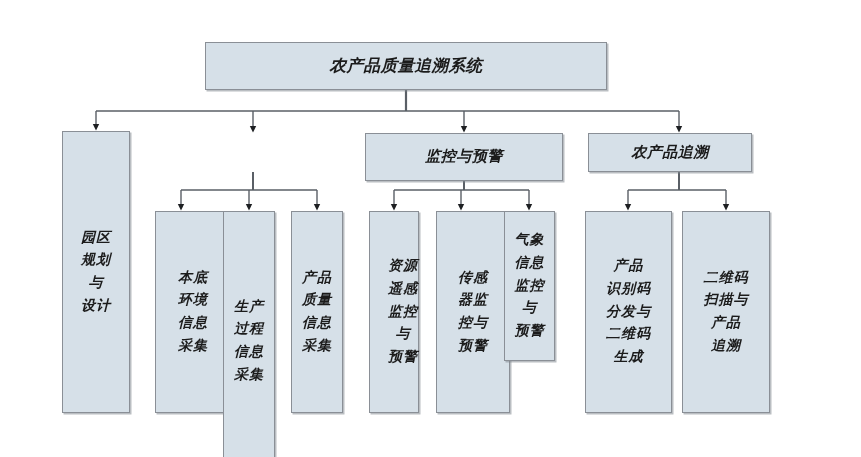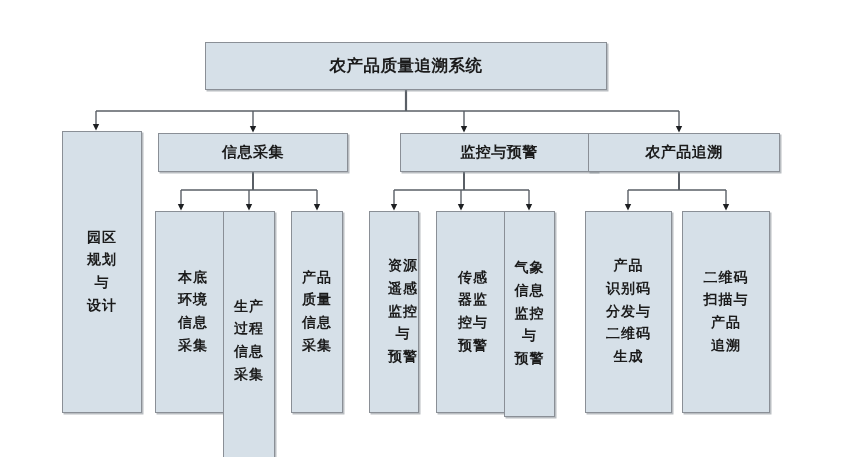--- a/index.html
+++ b/index.html
@@ -25,20 +25,21 @@
     align-items: center;
     justify-content: center;
     text-align: center;
     color: #1b1b1b;
     letter-spacing: 0.5px;
   }
   .node .label {
     display: block;
     white-space: pre-line;
     line-height: 1.42;
+    font-style: italic;
   }
   .lvl1 { font-size: 16.5px; font-weight: 600; }
   .lvl2 { font-size: 15px; font-weight: 600; }
   .leaf { font-size: 14px; font-weight: 600; }
   .leaf .label { line-height: 1.62; letter-spacing: 1px; }
 
   .conn {
     position: absolute;
     left: 0;
     top: 0;
@@ -86,36 +87,33 @@
       <path d="M628,190 L726,190"></path>
       <path d="M628,190 L628,207" marker-end="url(#arrow)"></path>
       <path d="M726,190 L726,207" marker-end="url(#arrow)"></path>
     </g>
   </svg>
 
   <div class="node lvl1" style="left:205px; top:42px; width:402px; height:48px;">
     <span class="label">农产品质量追溯系统</span>
   </div>
 
-  <div class="node leaf" style="left:62px; top:131px; width:80px; height:282px;">
+  <div class="node leaf" style="left:62px; top:131px; width:68px; height:282px;">
     <span class="label">园区
 规划
 与
 设计</span>
   </div>
 
-  <div class="node lvl2" style="left:158px; top:133px; width:190px; height:39px;">
-    <span class="label">信息采集</span>
-  </div>
 
-  <div class="node lvl2" style="left:365px; top:133px; width:198px; height:39px;margin-left:35px;">
+  <div class="node lvl2" style="left:365px; top:133px; width:198px; height:48px;">
     <span class="label">监控与预警</span>
   </div>
 
-  <div class="node lvl2" style="left:588px; top:133px; width:192px; height:39px;">
+  <div class="node lvl2" style="left:588px; top:133px; width:164px; height:39px;">
     <span class="label">农产品追溯</span>
   </div>
 
   <div class="node leaf" style="left:155px; top:211px; width:76px; height:202px;">
     <span class="label">本底
 环境
 信息
 采集</span>
   </div>
 
@@ -141,21 +139,21 @@
 预警</span>
   </div>
 
   <div class="node leaf" style="left:436px; top:211px; width:74px; height:202px;">
     <span class="label">传感
 器监
 控与
 预警</span>
   </div>
 
-  <div class="node leaf" style="left:504px; top:211px; width:51px; height:206px;">
+  <div class="node leaf" style="left:504px; top:211px; width:51px; height:150px;">
     <span class="label">气象
 信息
 监控
 与
 预警</span>
   </div>
 
   <div class="node leaf" style="left:585px; top:211px; width:87px; height:202px;">
     <span class="label">产品
 识别码

